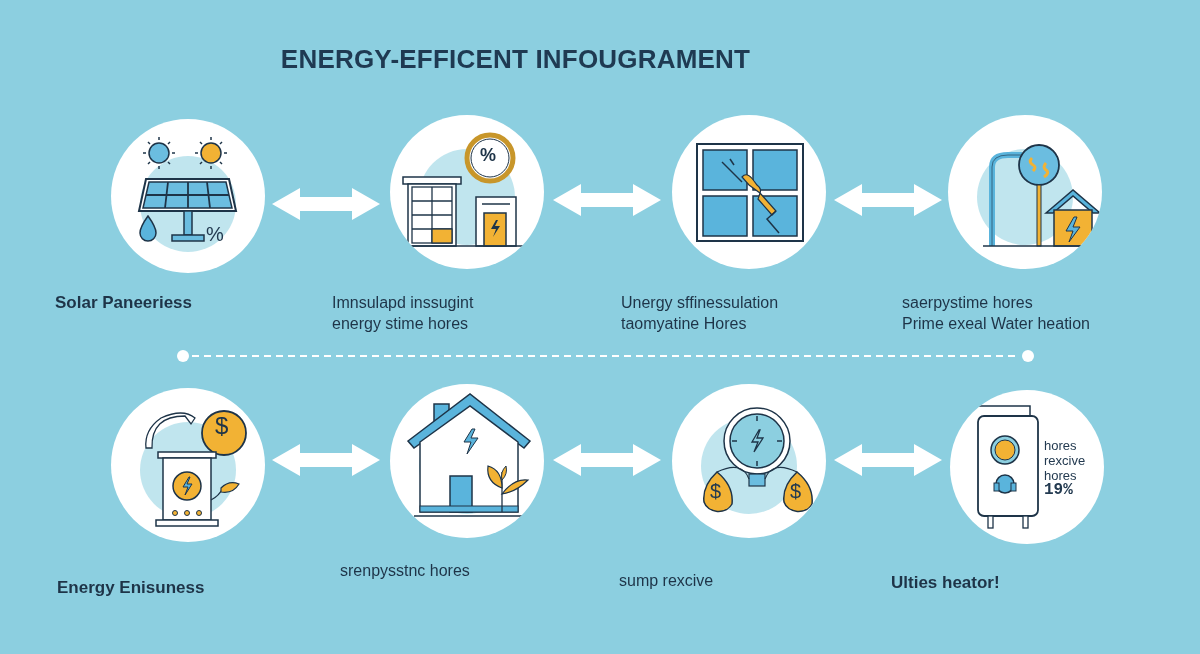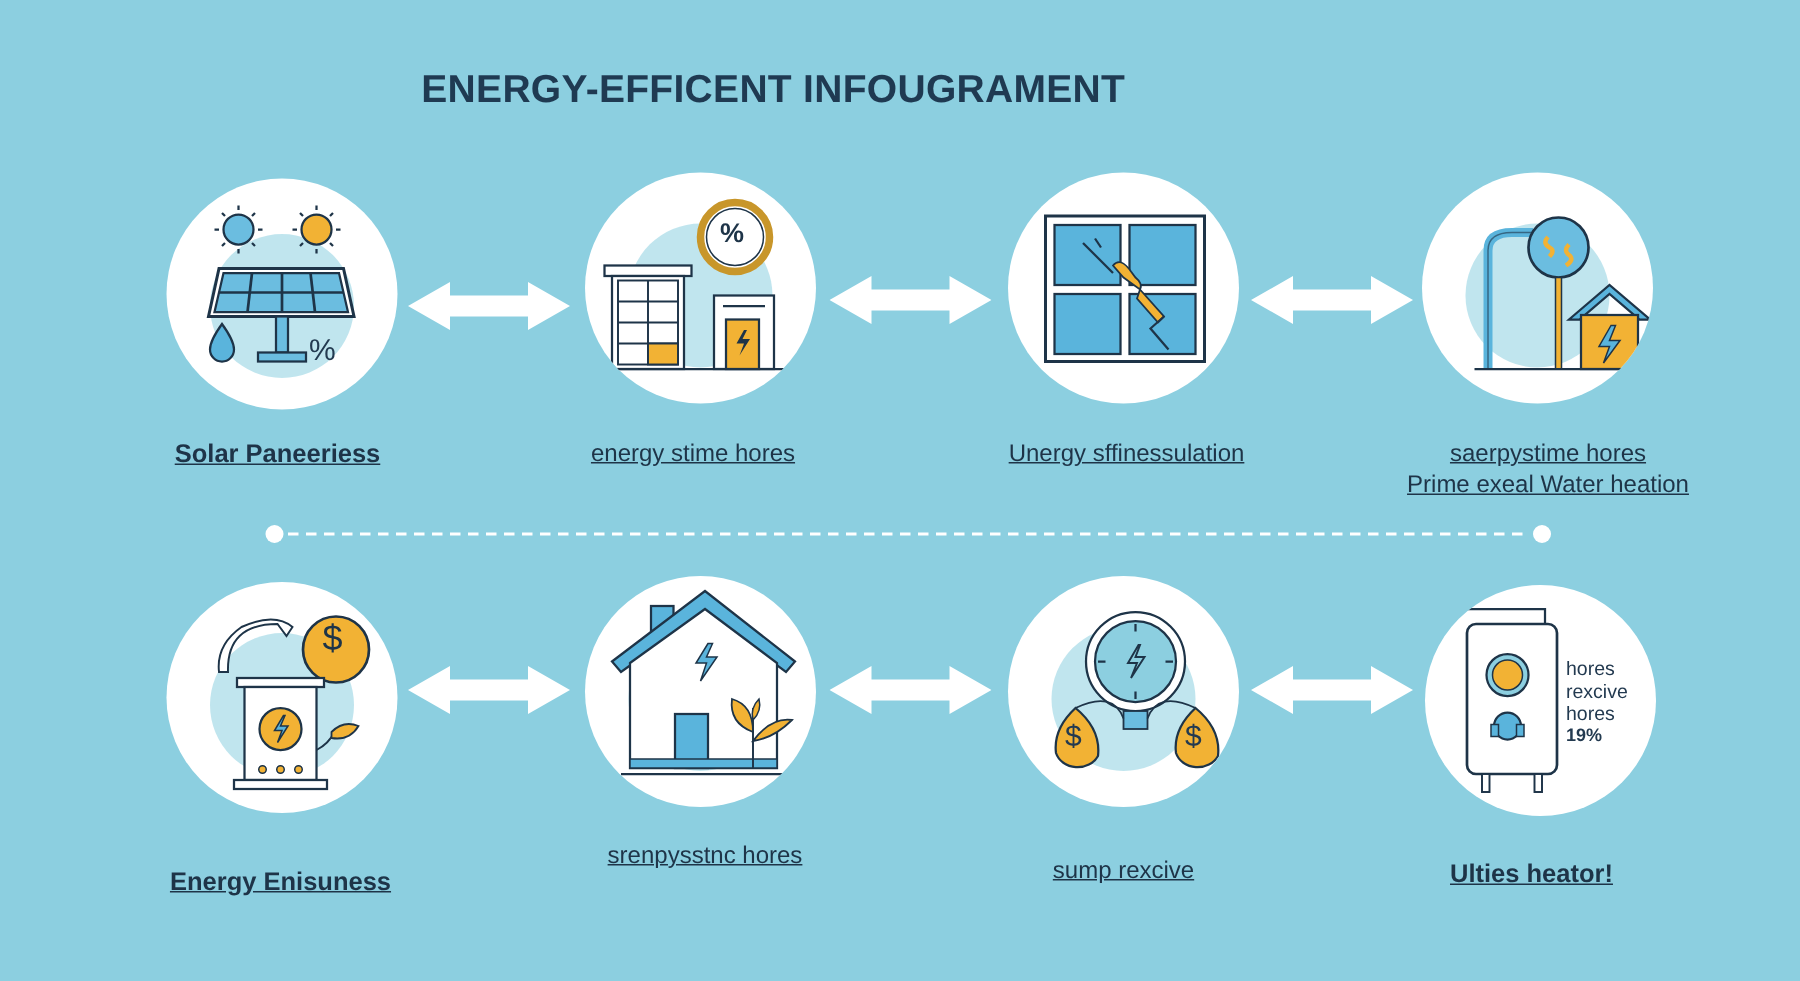--- a/index.html
+++ b/index.html
@@ -16,30 +16,30 @@
     color: #1f3a52; letter-spacing: 0.2px;
   }
   .circle {
     position: absolute; width: 154px; height: 154px; border-radius: 50%;
     background: #ffffff; overflow: hidden;
   }
   .circle svg { position: absolute; left: 0; top: 0; width: 154px; height: 154px; }
   .arrow { position: absolute; width: 108px; height: 36px; }
   .arrow svg { width: 108px; height: 36px; }
   .label {
-    position: absolute; text-align: center; font-size: 16px; line-height: 21px;
-    color: #1e3448; width: 260px; text-decoration: underline;
+    position: absolute; font-size: 16px; line-height: 21px;
+    color: #1e3448; width: 260px;
   }
   .label.bold { font-weight: bold; font-size: 17px; }
   .divider { position: absolute; left: 176px; top: 349px; width: 860px; height: 14px; }
   .divider svg { width: 860px; height: 14px; }
   .inner-text {
     position: absolute; font-size: 13px; line-height: 15px; color: #233a50;
   }
-  .inner-text .pct { font-size: 12px; font-weight: bold; }
+  .inner-text .pct { font-size: 16px; font-weight: bold; font-family: Liberation Mono, monospace; }
 </style>
 </head>
 <body>
 
 <div class="title">ENERGY-EFFICENT INFOUGRAMENT</div>
 
 <div class="circle" style="left:111px; top:119px;">
   <svg viewBox="0 0 154 154">
     <circle cx="77" cy="85" r="48" fill="#8ccfe0" opacity="0.55"></circle>
 
@@ -157,24 +157,26 @@
     <rect x="106" y="95" width="38" height="36" fill="#f2b234" stroke="#1e3448" stroke-width="1.5"></rect>
     <path d="M126 102 L118 116 L125 116 L121 127 L132 112 L125 112 L129 102 Z" fill="#5ab4dc" stroke="#1e3448" stroke-width="1"></path>
     <line x1="35" y1="131" x2="150" y2="131" stroke="#1e3448" stroke-width="1.5"></line>
   </svg>
 </div>
 
 <div class="label bold" style="left:55px; top:292px;">
   <div>Solar Paneeriess</div>
 </div>
 <div class="label" style="left:332px; top:292px;">
+  <div>Imnsulapd inssugint</div>
   <div>energy stime hores</div>
 </div>
 <div class="label" style="left:621px; top:292px;">
   <div>Unergy sffinessulation</div>
+  <div>taomyatine Hores</div>
 </div>
 <div class="label" style="left:902px; top:292px;">
   <div>saerpystime hores</div>
   <div>Prime exeal Water heation</div>
 </div>
 
 <div class="divider">
   <svg viewBox="0 0 860 14">
     <ellipse cx="7" cy="7" rx="6" ry="6" fill="#ffffff"></ellipse>
     <line x1="16" y1="7" x2="844" y2="7" stroke="#ffffff" stroke-width="2" stroke-dasharray="7 5"></line>

